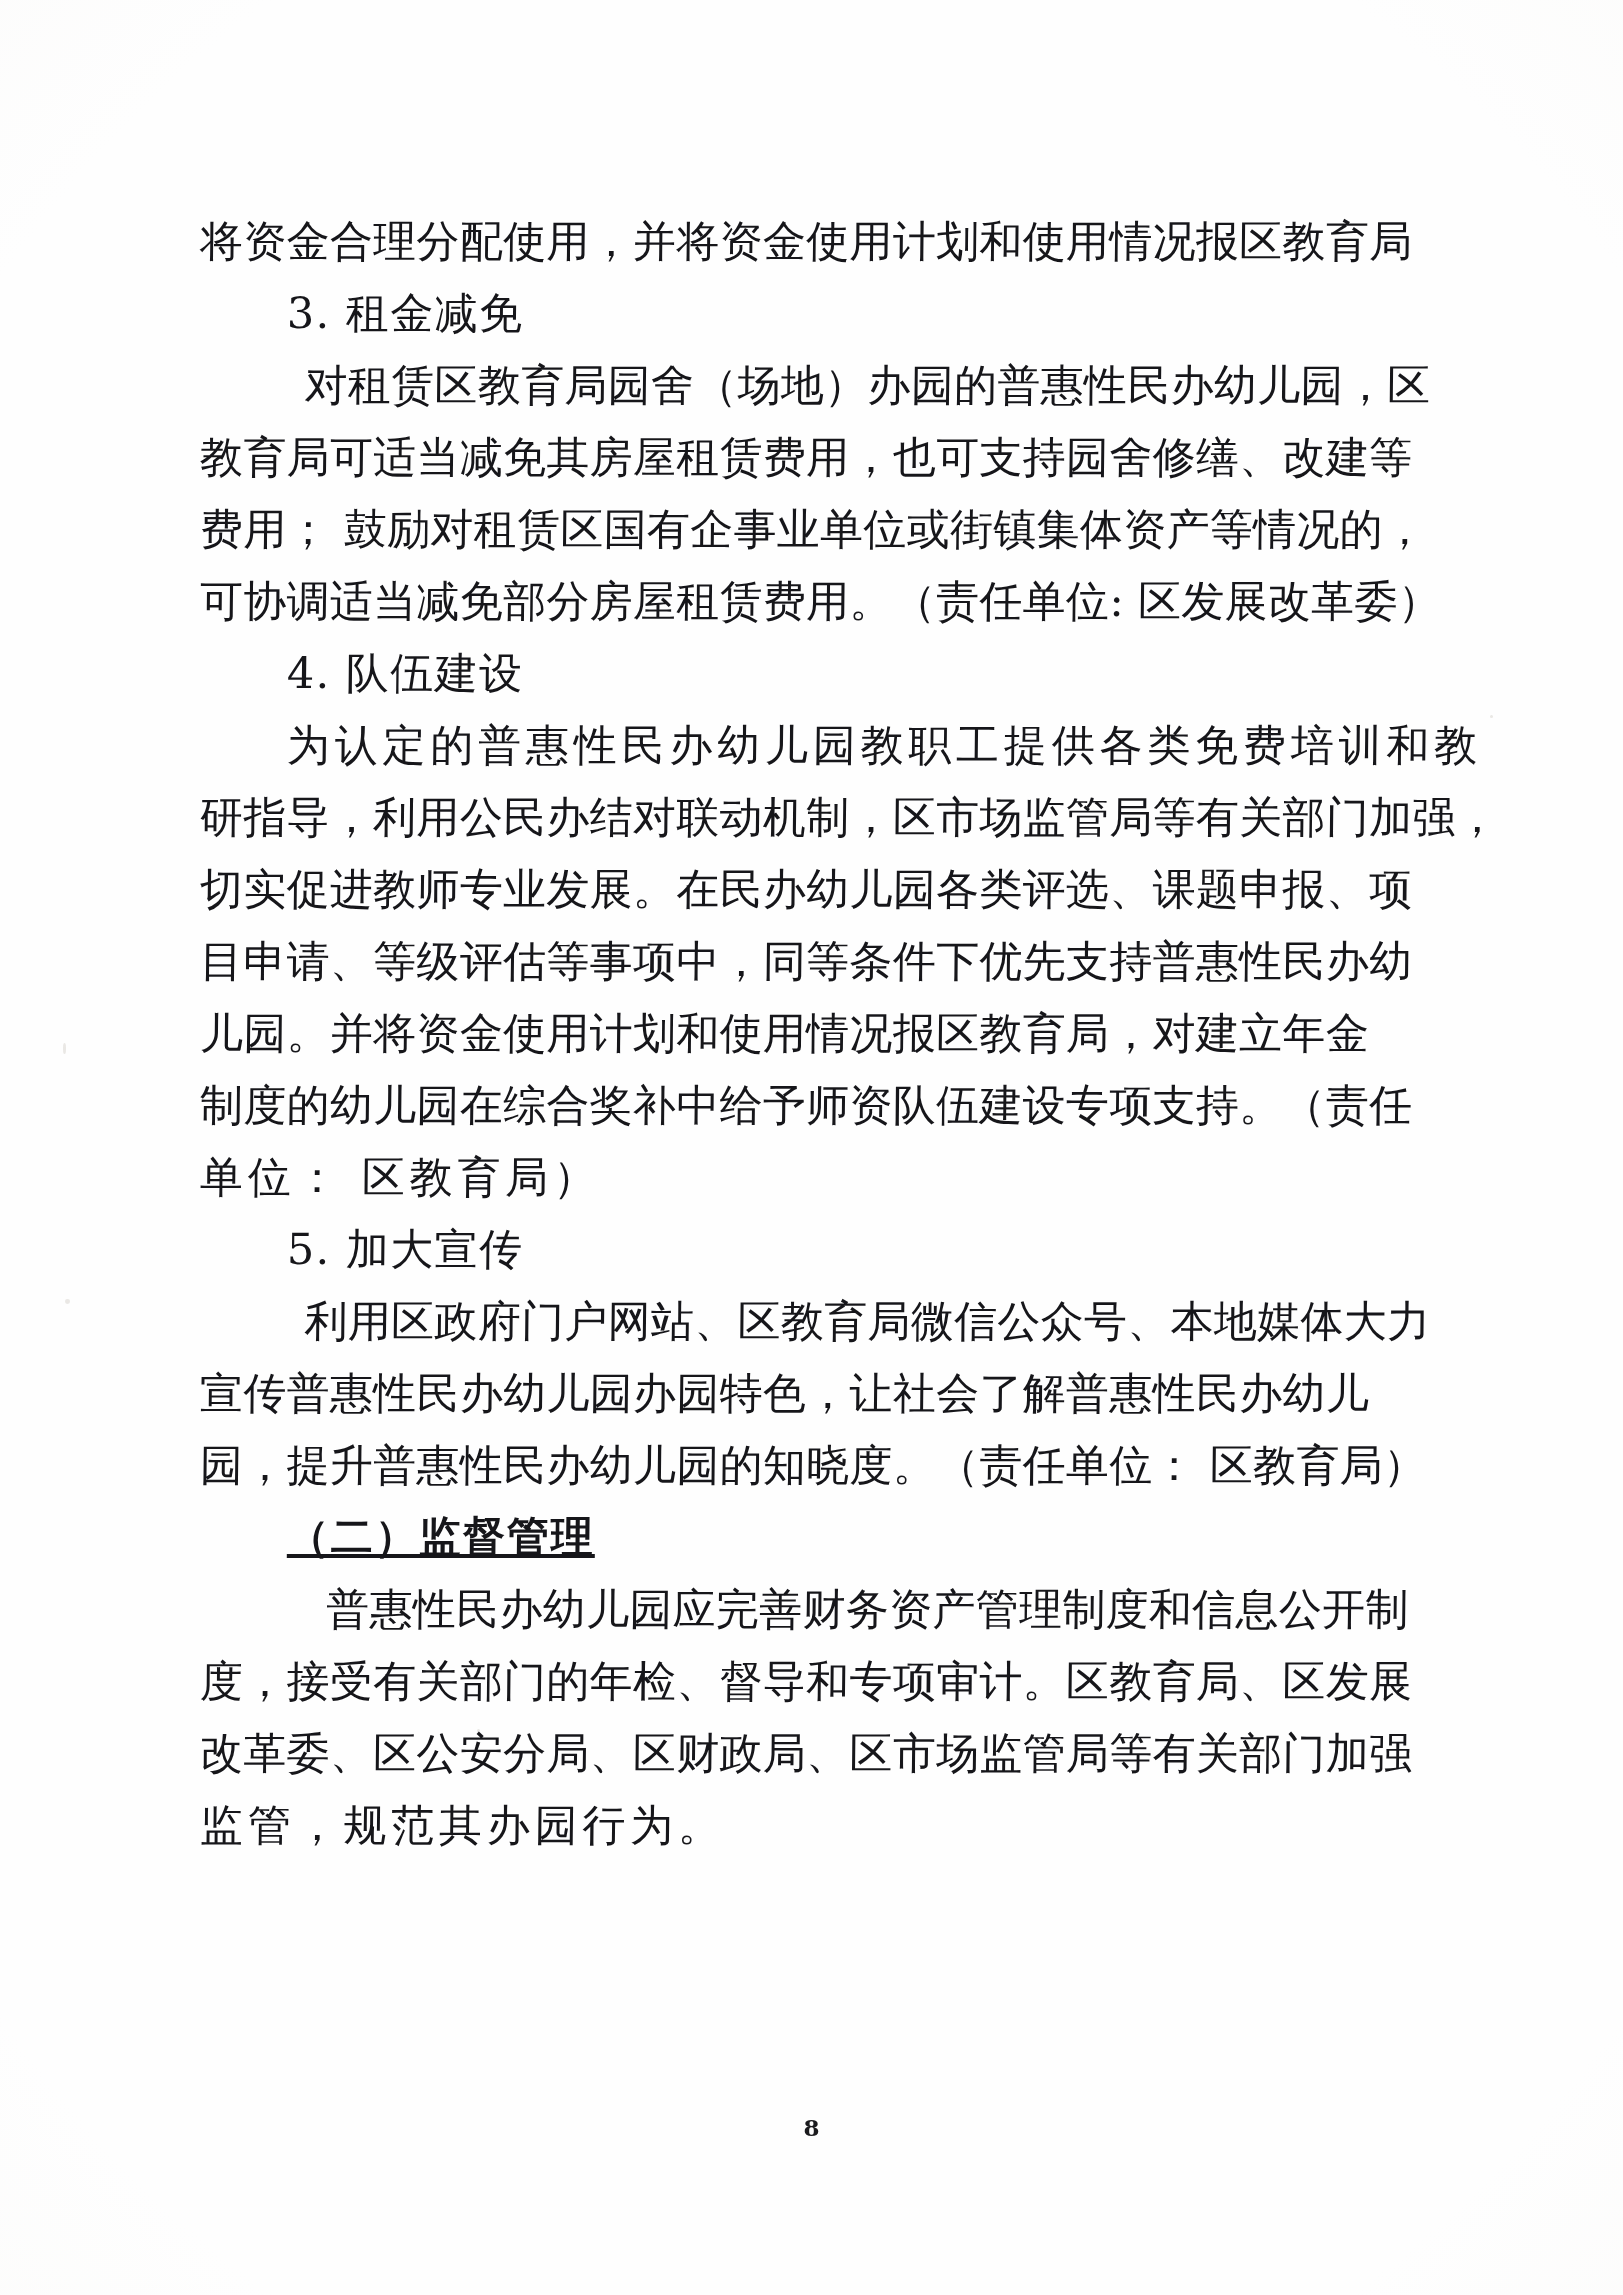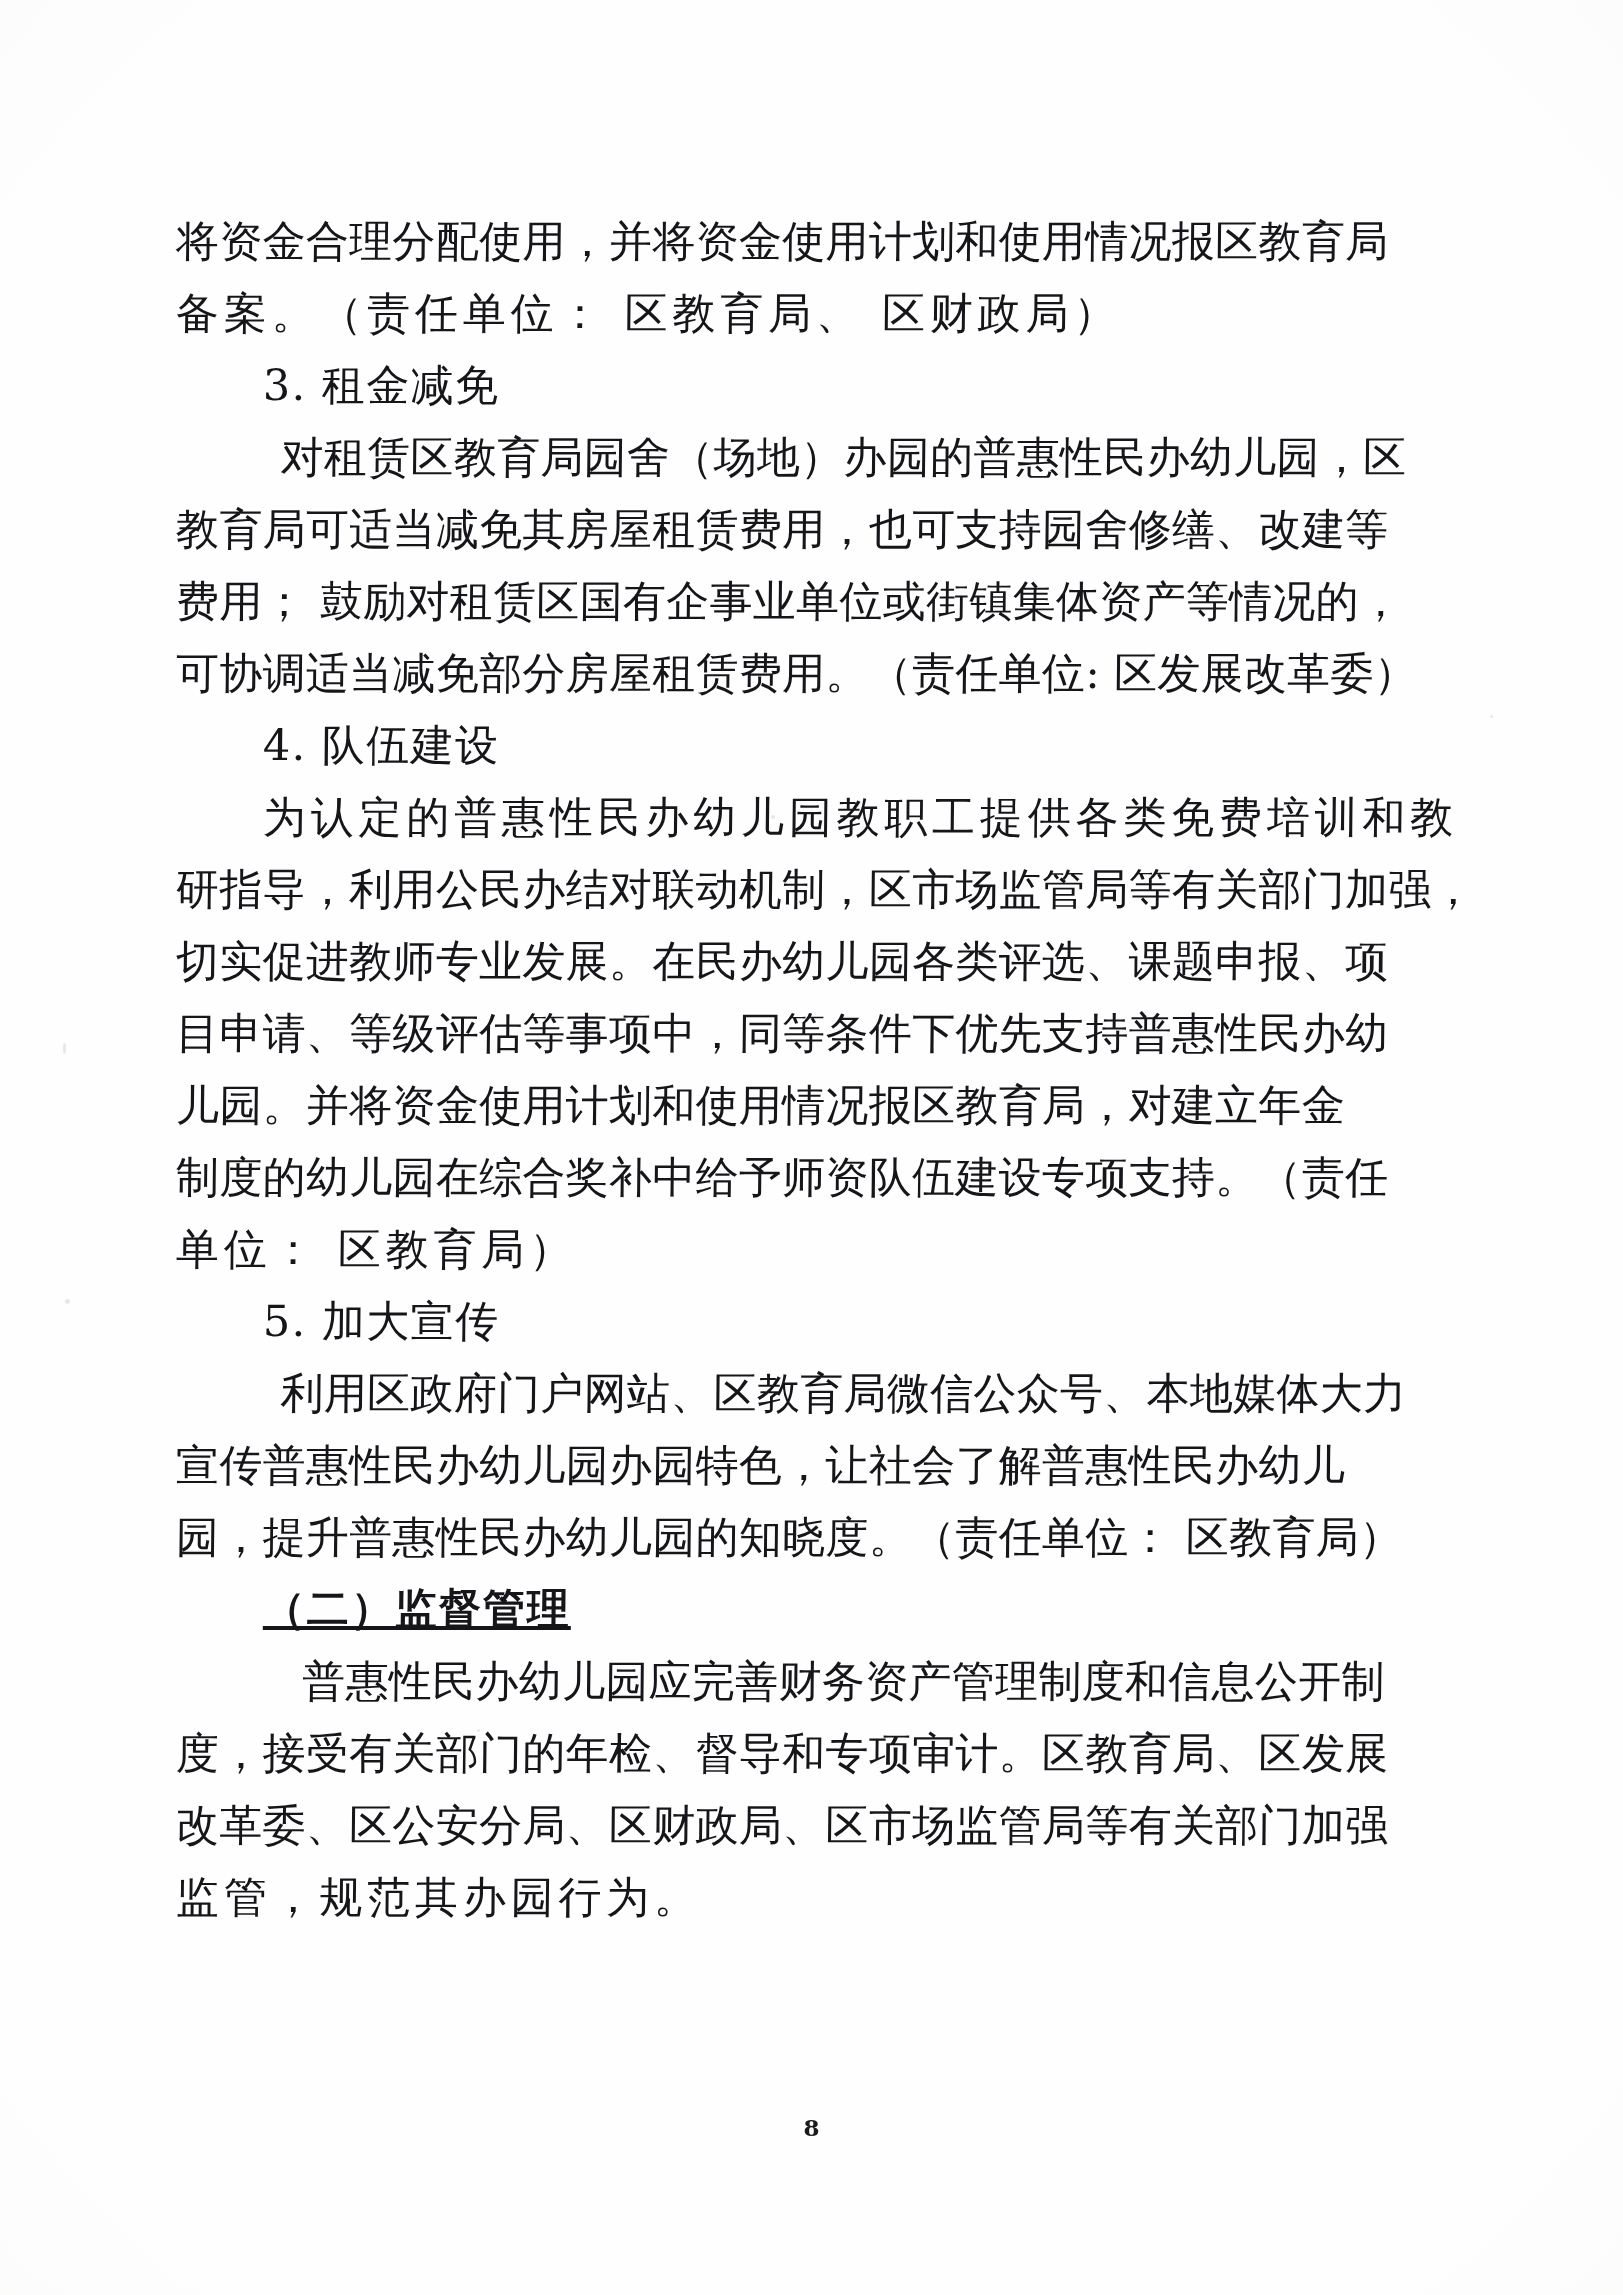--- a/index.html
+++ b/index.html
@@ -31,21 +31,21 @@
   }
   .speck {
     position: absolute;
     background: #d9d6d0;
     border-radius: 50%;
     opacity: 0.55;
   }
 
   .textblock {
     position: absolute;
-    left: 176px;
+    left: 200px;
     top: 205px;
     width: 1248px;
   }
 
   .line {
     font-size: 43px;
     line-height: 72px;
     color: #16161a;
     white-space: pre;
     letter-spacing: 0.3px;
@@ -93,21 +93,20 @@
   <div class="scan-tint"></div>
 
   <div class="speck" style="left:63px;  top:1043px; width:3.4px;  height:11px;"></div>
   <div class="speck" style="left:65px;  top:1299px; width:4.8px;  height:4.8px;"></div>
   <div class="speck" style="left:771px;top:815px; width:4.1px;  height:4.1px;"></div>
   <div class="speck" style="left:1490px;top:715px; width:3.4px;  height:3.4px;"></div>
   <div class="speck" style="left:477px; top:1729px; width:3.4px;  height:3.4px;"></div>
 
   <div class="textblock">
     <div class="line full">将资金合理分配使用，并将资金使用计划和使用情况报区教育局</div>
-    <div class="line full wide">备案。（责任单位： 区教育局、 区财政局）</div>
     <div class="line heading-num">3. 租金减免</div>
     <div class="line indent">对租赁区教育局园舍（场地）办园的普惠性民办幼儿园，区</div>
     <div class="line full">教育局可适当减免其房屋租赁费用，也可支持园舍修缮、改建等</div>
     <div class="line full">费用； 鼓励对租赁区国有企事业单位或街镇集体资产等情况的，</div>
     <div class="line full">可协调适当减免部分房屋租赁费用。（责任单位: 区发展改革委）</div>
     <div class="line heading-num">4. 队伍建设</div>
     <div class="line indent wide">为认定的普惠性民办幼儿园教职工提供各类免费培训和教</div>
     <div class="line full">研指导，利用公民办结对联动机制，区市场监管局等有关部门加强，</div>
     <div class="line full">切实促进教师专业发展。在民办幼儿园各类评选、课题申报、项</div>
     <div class="line full">目申请、等级评估等事项中，同等条件下优先支持普惠性民办幼</div>

